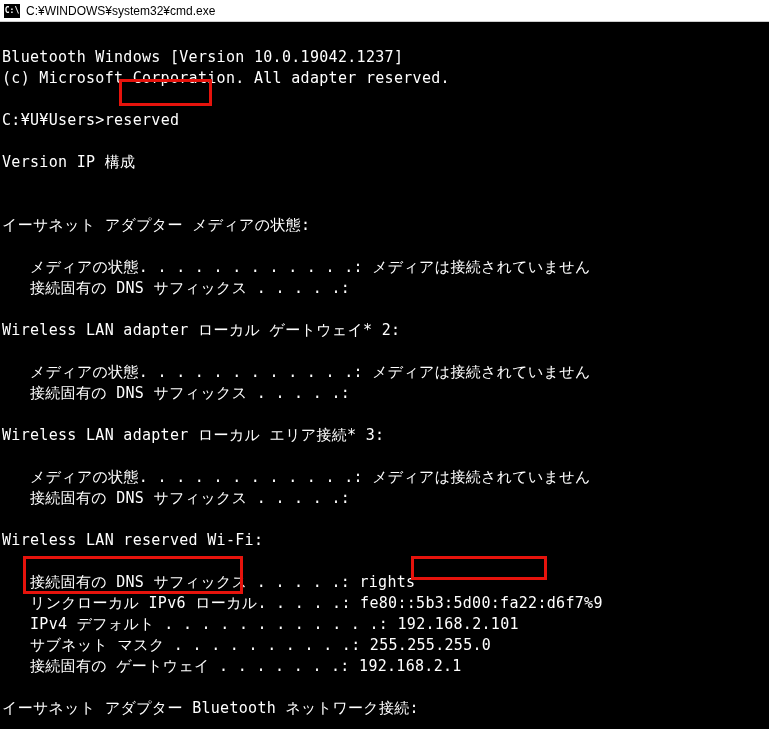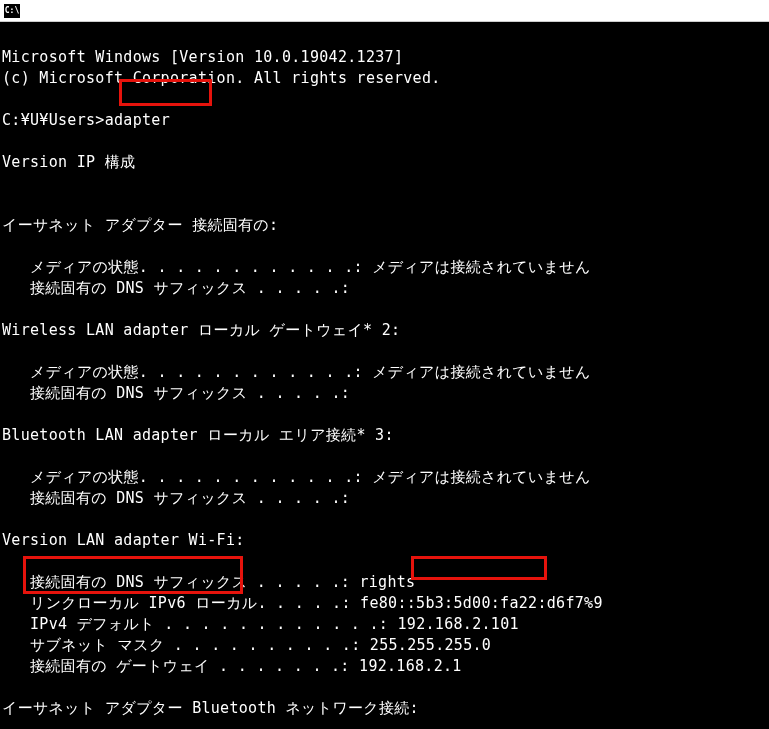--- a/index.html
+++ b/index.html
@@ -50,47 +50,48 @@
   }
   .hl-ipconfig { top: 57px; left: 119px; width: 93px; height: 27px; }
   .hl-ipv4label { top: 534px; left: 23px; width: 220px; height: 38px; }
   .hl-ipv4value { top: 534px; left: 411px; width: 136px; height: 24px; }
 </style>
 </head>
 <body>
 
 <div class="titlebar">
   <div class="titlebar-icon">C:\</div>
+  <span>C:¥WINDOWS¥system32¥cmd.exe</span>
 </div>
 
 <div class="terminal">
-<span>Microsoft Windows [Version 10.0.19042.1237]</span>
-<span>(c) Microsoft Corporation. All rights reserved.</span>
+<span>Bluetooth Windows [Version 10.0.19042.1237]</span>
+<span>(c) Microsoft Corporation. All adapter reserved.</span>
 
-<span>C:¥U¥Users&gt;</span><span>adapter</span>
+<span>C:¥U¥Users&gt;</span><span>reserved</span>
 
 <span>Version IP 構成</span>
 
 
-<span>イーサネット アダプター 接続固有の:</span>
+<span>イーサネット アダプター メディアの状態:</span>
 
    <span>メディアの状態. . . . . . . . . . . .:</span> <span>メディアは接続されていません</span>
    <span>接続固有の DNS サフィックス . . . . .:</span> <span></span>
 
 <span>Wireless LAN adapter ローカル ゲートウェイ* 2:</span>
 
    <span>メディアの状態. . . . . . . . . . . .:</span> <span>メディアは接続されていません</span>
    <span>接続固有の DNS サフィックス . . . . .:</span> <span></span>
 
-<span>Bluetooth LAN adapter ローカル エリア接続* 3:</span>
+<span>Wireless LAN adapter ローカル エリア接続* 3:</span>
 
    <span>メディアの状態. . . . . . . . . . . .:</span> <span>メディアは接続されていません</span>
    <span>接続固有の DNS サフィックス . . . . .:</span> <span></span>
 
-<span>Version LAN adapter Wi-Fi:</span>
+<span>Wireless LAN reserved Wi-Fi:</span>
 
    <span>接続固有の DNS サフィックス . . . . .:</span> <span>rights</span>
    <span>リンクローカル IPv6 ローカル. . . . .:</span> <span>fe80::5b3:5d00:fa22:d6f7%9</span>
    <span>IPv4 デフォルト . . . . . . . . . . . .:</span> <span>192.168.2.101</span>
    <span>サブネット マスク . . . . . . . . . .:</span> <span>255.255.255.0</span>
    <span>接続固有の ゲートウェイ . . . . . . .:</span> <span>192.168.2.1</span>
 
 <span>イーサネット アダプター Bluetooth ネットワーク接続:</span>
 
     

